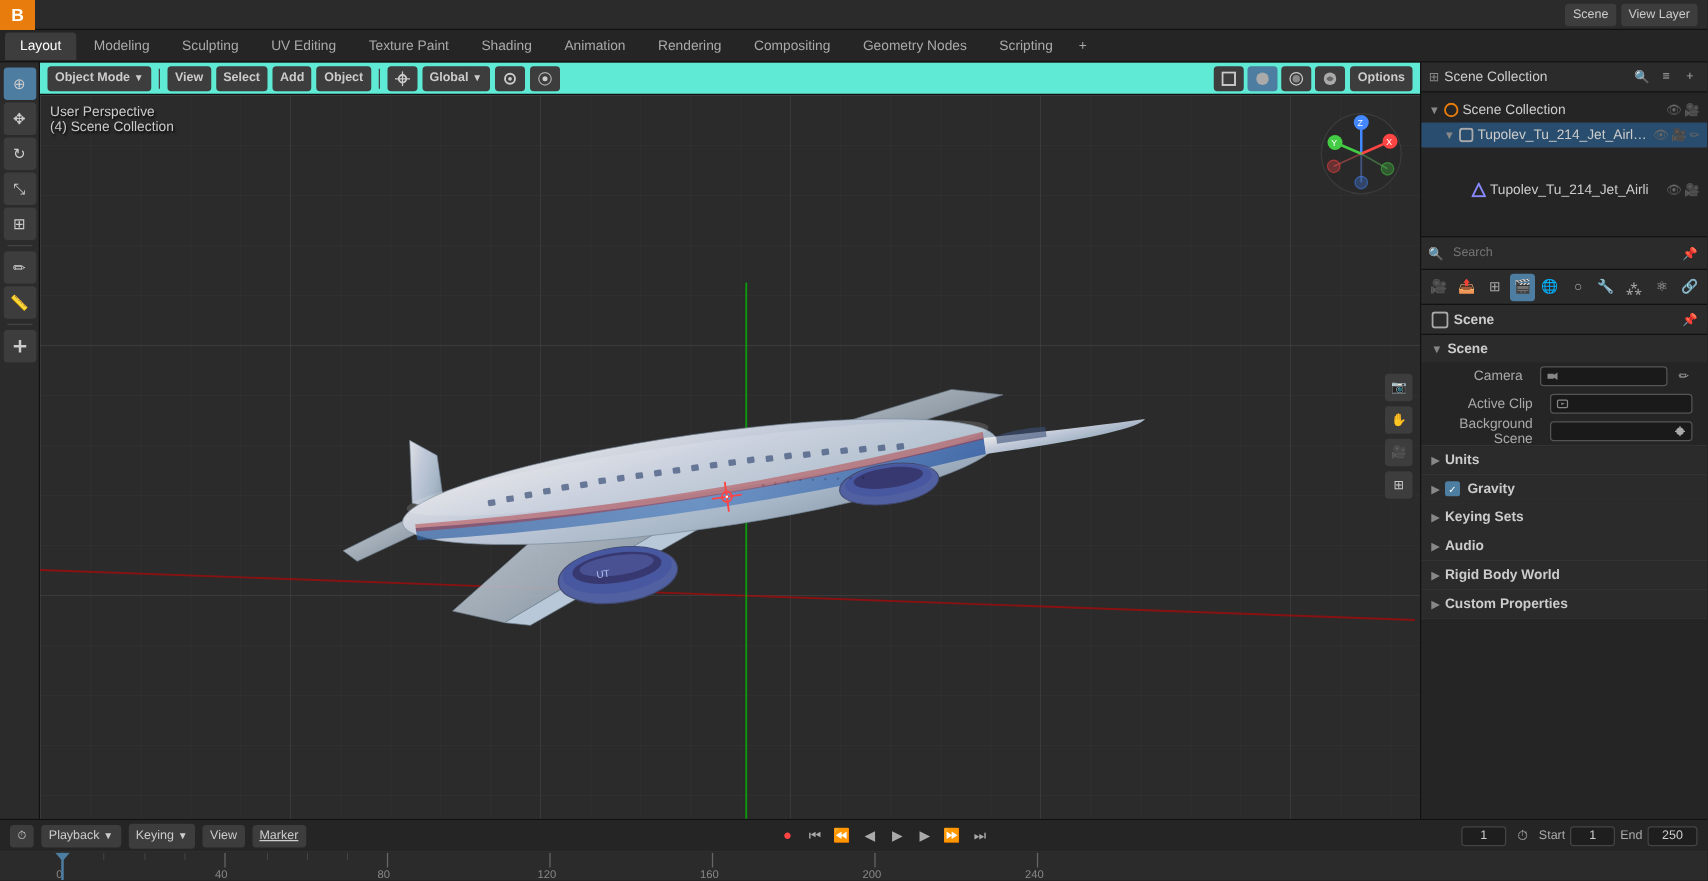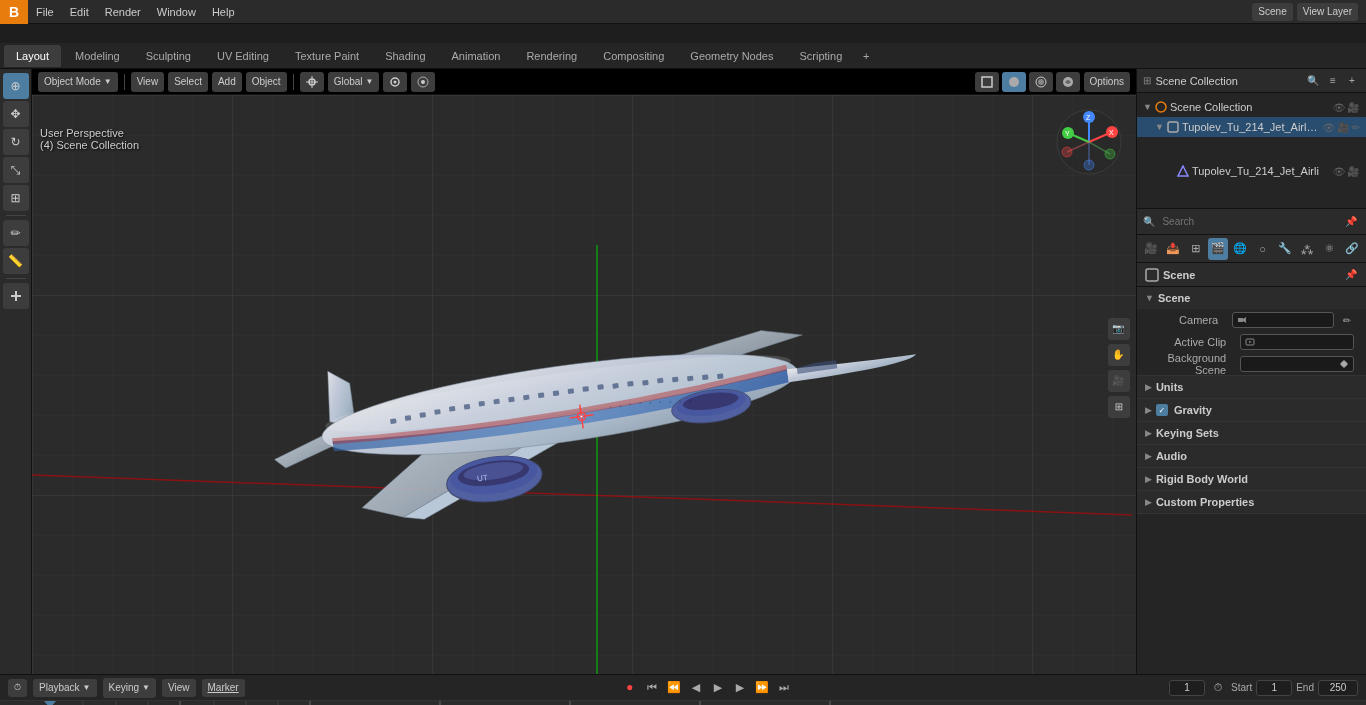--- a/index.html
+++ b/index.html
@@ -51,21 +51,20 @@
 
     
     #workspace-tabs {
       width: 100%;
       height: 26px;
       background: #252525;
       display: flex;
       align-items: center;
       border-bottom: 1px solid #111;
       padding-left: 4px;
-      margin-top: 19px;
     }
     .workspace-tab {
       padding: 0 12px;
       height: 22px;
       display: flex;
       align-items: center;
       cursor: pointer;
       color: #aaa;
       font-size: 11px;
       border-radius: 3px 3px 0 0;
@@ -120,26 +119,27 @@
 
     
     #viewport {
       flex: 1;
       position: relative;
       background: #2b2b2b;
       overflow: hidden;
     }
     #viewport-header {
       height: 26px;
-      background: #000000;
+      background: #5eead4;
       display: flex;
       align-items: center;
       padding: 0 6px;
       gap: 4px;
       border-bottom: 1px solid #111;
+      font-weight: bold;
     }
     .vp-btn {
       height: 20px;
       padding: 0 6px;
       background: #3d3d3d;
       border-radius: 3px;
       display: flex;
       align-items: center;
       gap: 3px;
       cursor: pointer;
@@ -416,27 +416,20 @@
       background: #2b2b2b;
       position: relative;
       overflow: hidden;
     }
   </style>
 </head>
 <body>
 
 <div id="top-menu">
   <div class="menu-logo">B</div>
-  <div class="menu-items">
-    <div class="menu-item">File</div>
-    <div class="menu-item">Edit</div>
-    <div class="menu-item">Render</div>
-    <div class="menu-item">Window</div>
-    <div class="menu-item">Help</div>
-  </div>
 
   <div style="margin-left:auto; display:flex; align-items:center; gap:4px; padding-right:8px;">
     <div class="vp-btn" style="height:18px; font-size:10px;">
       <span>Scene</span>
     </div>
     <div class="vp-btn" style="height:18px; font-size:10px;">View Layer</div>
   </div>
 </div>
 
 <div id="workspace-tabs">
@@ -649,21 +642,21 @@
 
         <g transform="translate(390,220)">
           <line x1="-12" y1="0" x2="12" y2="0" stroke="#ff4444" stroke-width="1.5"></line>
           <line x1="0" y1="-12" x2="0" y2="12" stroke="#ff4444" stroke-width="1.5"></line>
           <circle cx="0" cy="0" r="4" fill="none" stroke="#ff4444" stroke-width="1.5"></circle>
           <circle cx="0" cy="0" r="1" fill="#ffffff"></circle>
         </g>
       </svg>
 
       <div id="viewport-info">
-        <div style="font-size:11px;color:#ccc;text-shadow:1px 1px 2px rgba(0,0,0,0.9);margin-top:24px;">User Perspective</div>
+        <div style="font-size:11px;color:#ccc;text-shadow:1px 1px 2px rgba(0,0,0,0.9);">User Perspective</div>
         <div style="font-size:11px;color:#ccc;text-shadow:1px 1px 2px rgba(0,0,0,0.9);">(4) Scene Collection</div>
       </div>
 
       <div id="gizmo">
         <svg width="70" height="70" viewBox="0 0 70 70" xmlns="http://www.w3.org/2000/svg">
           <circle cx="35" cy="35" r="32" fill="rgba(40,40,40,0.5)" stroke="rgba(100,100,100,0.3)" stroke-width="1"></circle>
 
           <line x1="35" y1="35" x2="35" y2="10" stroke="#4488ff" stroke-width="2"></line>
           <circle cx="35" cy="10" r="6" fill="#4488ff"></circle>
           <text x="32" y="13" font-size="7" fill="white" font-family="Arial">Z</text>

